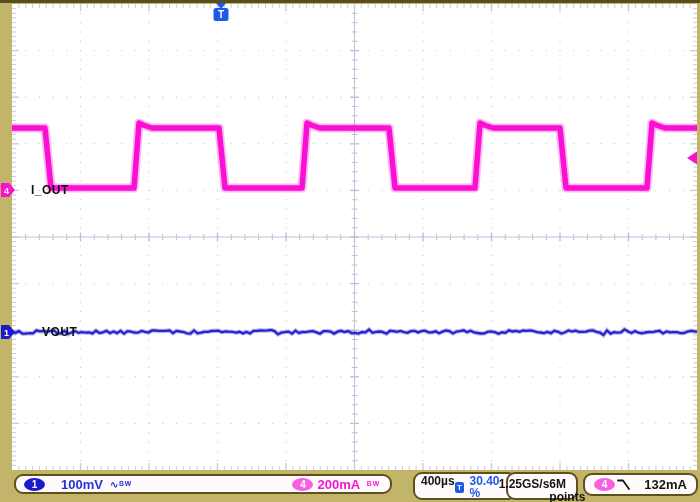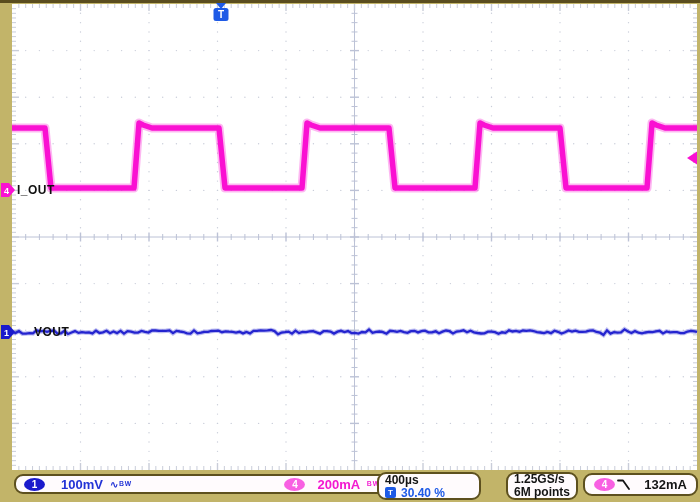--- a/index.html
+++ b/index.html
@@ -4,49 +4,49 @@
 <style>
   html,body{margin:0;padding:0;}
   .screen{
     position:relative; width:700px; height:502px; overflow:hidden;
     background:var(--bezel); font-family:"Liberation Sans",sans-serif;
   }
   .topline{position:absolute;left:0;top:0;width:700px;height:3px;background:var(--bezel-dark);}
   svg.scope{position:absolute;left:0;top:0;}
   .ch-label{
     position:absolute; font-size:12px; font-weight:bold; color:#101010;
-    letter-spacing:0.5px; line-height:14px;
+    letter-spacing:0.5px; line-height:14px;margin-left:14px;
   }
   .statusbar{position:absolute;left:0;top:0;width:700px;height:502px;pointer-events:none;}
   .sbox{
     position:absolute; box-sizing:border-box; background:var(--box-bg);
     border:2px solid var(--box-border); border-radius:9px;
     display:flex; align-items:center; pointer-events:auto;
     font-weight:bold; color:#141414;
   }
   .sbox.vert{left:14px; top:474px; width:378px; height:20px; padding:0 8px;}
-  .sbox.tb  {left:377px; top:472px; width:104px; height:28px; padding:1px 6px;
-             flex-direction:column; align-items:flex-start; justify-content:center;}
-  .sbox.acq {left:506px; top:472px; width:72px; height:28px; padding:10px 6px;
-             flex-direction:column; align-items:flex-start; justify-content:center;}
+  .sbox.tb  {left:413px; top:472px; width:104px; height:28px; padding:1px 6px;
+             flex-direction:row; align-items:flex-start; justify-content:center;}
+  .sbox.acq {left:506px; top:472px; width:72px; height:28px; padding:4px 6px;
+             flex-direction:row; align-items:flex-start; justify-content:center;}
   .sbox.trg {left:583px; top:473px; width:115px; height:23px; padding:0 9px;
              justify-content:space-between;}
   .badge{
     display:inline-block; width:21px; height:13px; border-radius:50%;
     color:#ffffff; font-size:10px; font-weight:bold; text-align:center; line-height:13px;
     flex:0 0 auto;
   }
   .badge.b1{background:var(--ch1-badge);}
   .badge.b4{background:var(--ch4-badge);}
   .sb-blue{color:var(--blue-text);}
   .sb-mag{color:var(--magenta-text);}
   .sb-scale{font-size:13px; margin-left:16px;text-align:center;}
   .sb-icons{font-size:10px; margin-left:7px; letter-spacing:1px;}
   .rgroup{display:flex; align-items:center; margin-left:auto; margin-right:2px;}
-  .rgroup .sb-scale{margin-left:12px;}
+  .rgroup .sb-scale{margin-left:4px;}
   .tline1{font-size:12px; line-height:13px;}
   .tline2{display:flex; align-items:center; gap:5px; line-height:12px;}
   .t-icon{
     display:inline-block; width:11px; height:11px; border-radius:2px;
     background:var(--trigger-blue); color:#fff; font-size:8px; font-weight:bold;
     text-align:center; line-height:11px;
   }
   .t-pos{font-size:12px; color:var(--trigger-blue);}
   .acq-line{font-size:12px; line-height:13px;}
   .trg-level{font-size:13px;margin-left:9px;}
@@ -1360,21 +1360,21 @@
         <g>
           <polygon points="216,3 226,3 221,9" fill="#1e5ae6"></polygon>
           <rect x="213.5" y="8" width="15" height="13" rx="2.5" fill="#1e5ae6"></rect>
           <text x="221" y="18" fill="#ffffff" font-size="10" font-weight="bold" text-anchor="middle" font-family="&quot;Liberation Sans&quot;,sans-serif">T</text>
         </g>
         <polygon points="687,158 697,151.5 697,164.5" fill="#fa10d2"></polygon>
       </g>
   </svg>
 
   <span class="ch-label" id="label-ch4" style="left: 17px; top: 183px;">I_OUT</span>
-  <span class="ch-label" id="label-ch1" style="left: 34px; top: 325px;">VOUT</span>
+  <span class="ch-label" id="label-ch1" style="left: 28px; top: 325px;">VOUT</span>
 
   <div class="statusbar">
 
     <div class="sbox vert">
       <span class="badge b1">1</span>
       <span class="sb-scale sb-blue">100mV</span>
       <span class="sb-icons sb-blue">∿ᴮᵂ</span>
       <span class="rgroup">
         <span class="badge b4">4</span>
         <span class="sb-scale sb-mag">200mA</span>

